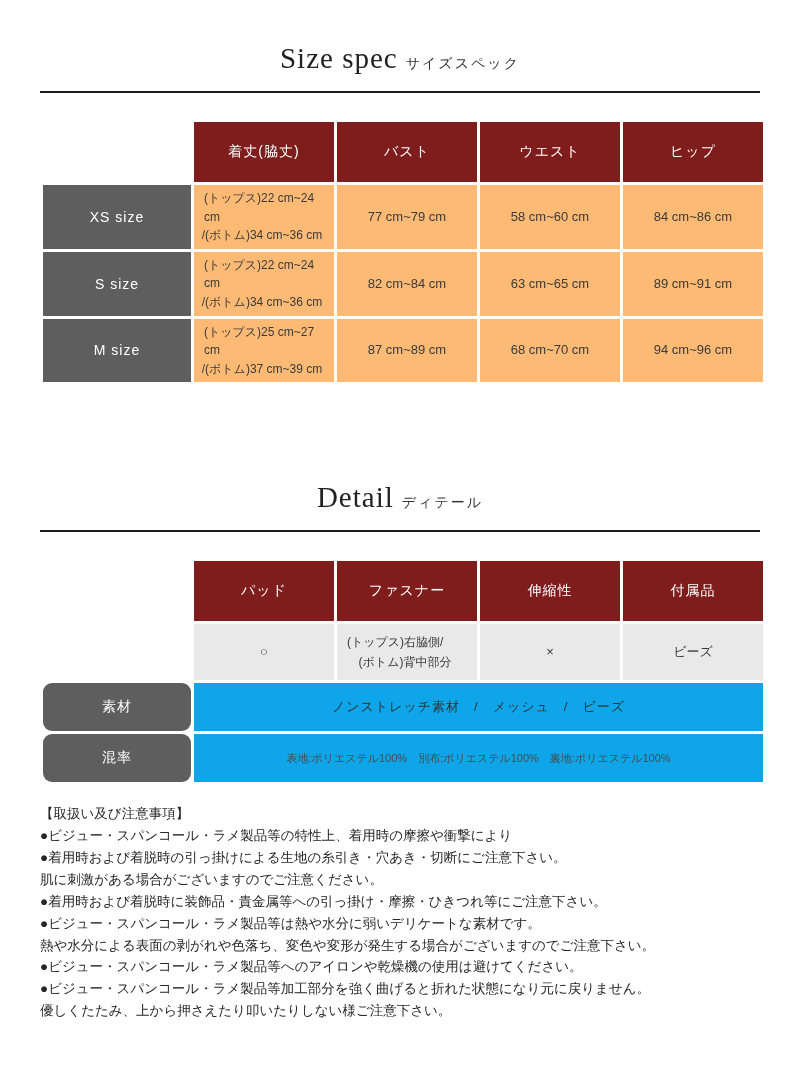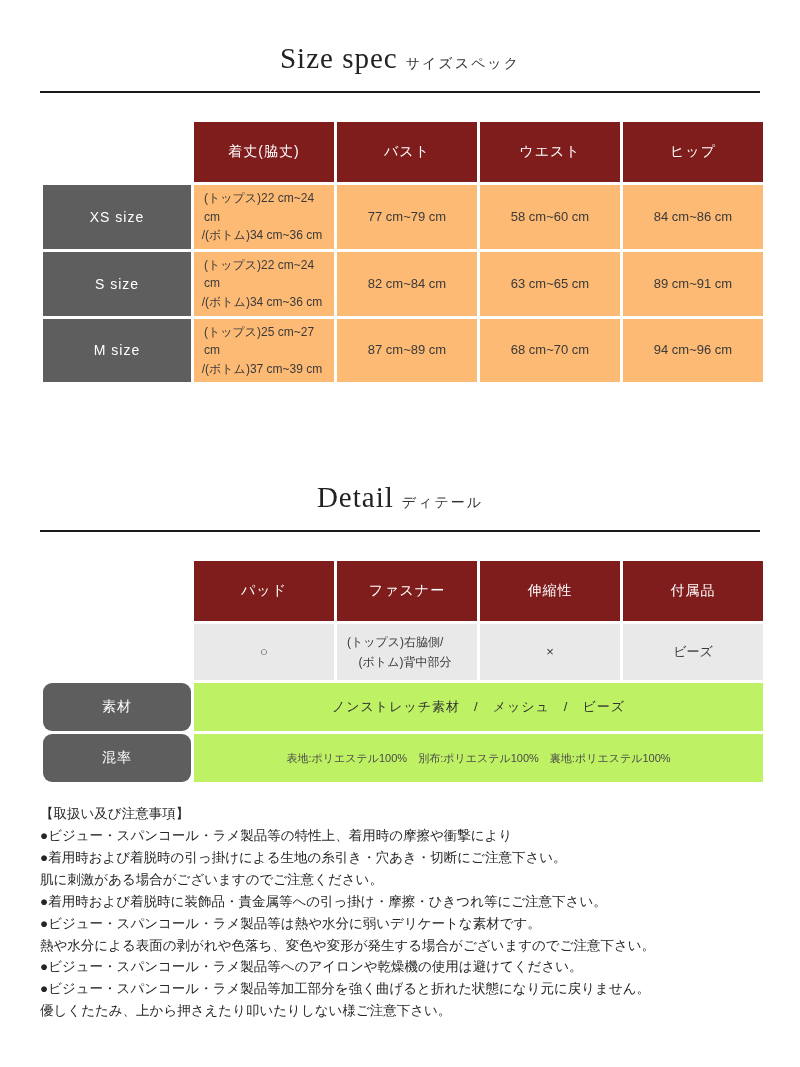--- a/index.html
+++ b/index.html
@@ -102,21 +102,21 @@
   .detail-table td:nth-child(1) { width: 148px; border-radius: 9px; }
   .detail-table td:nth-child(2) { width: 140px; }
   .detail-table td:nth-child(3) { width: 140px; }
   .detail-table td:nth-child(4) { width: 140px; }
   .detail-table td:nth-child(5) { width: 140px; }
 
   .detail-vals td { height: 56px; }
   .detail-vals .two-line { font-size: 12px; line-height: 1.7; }
 
   .wide-cell {
-    background: #bef264;
+    background: #0ea5e9;
     height: 48px;
     font-size: 13px;
     letter-spacing: 1px;
   }
   .wide-cell.small {
     font-size: 11px;
     letter-spacing: 0;
     color: #4a4a4a;
   }
 

